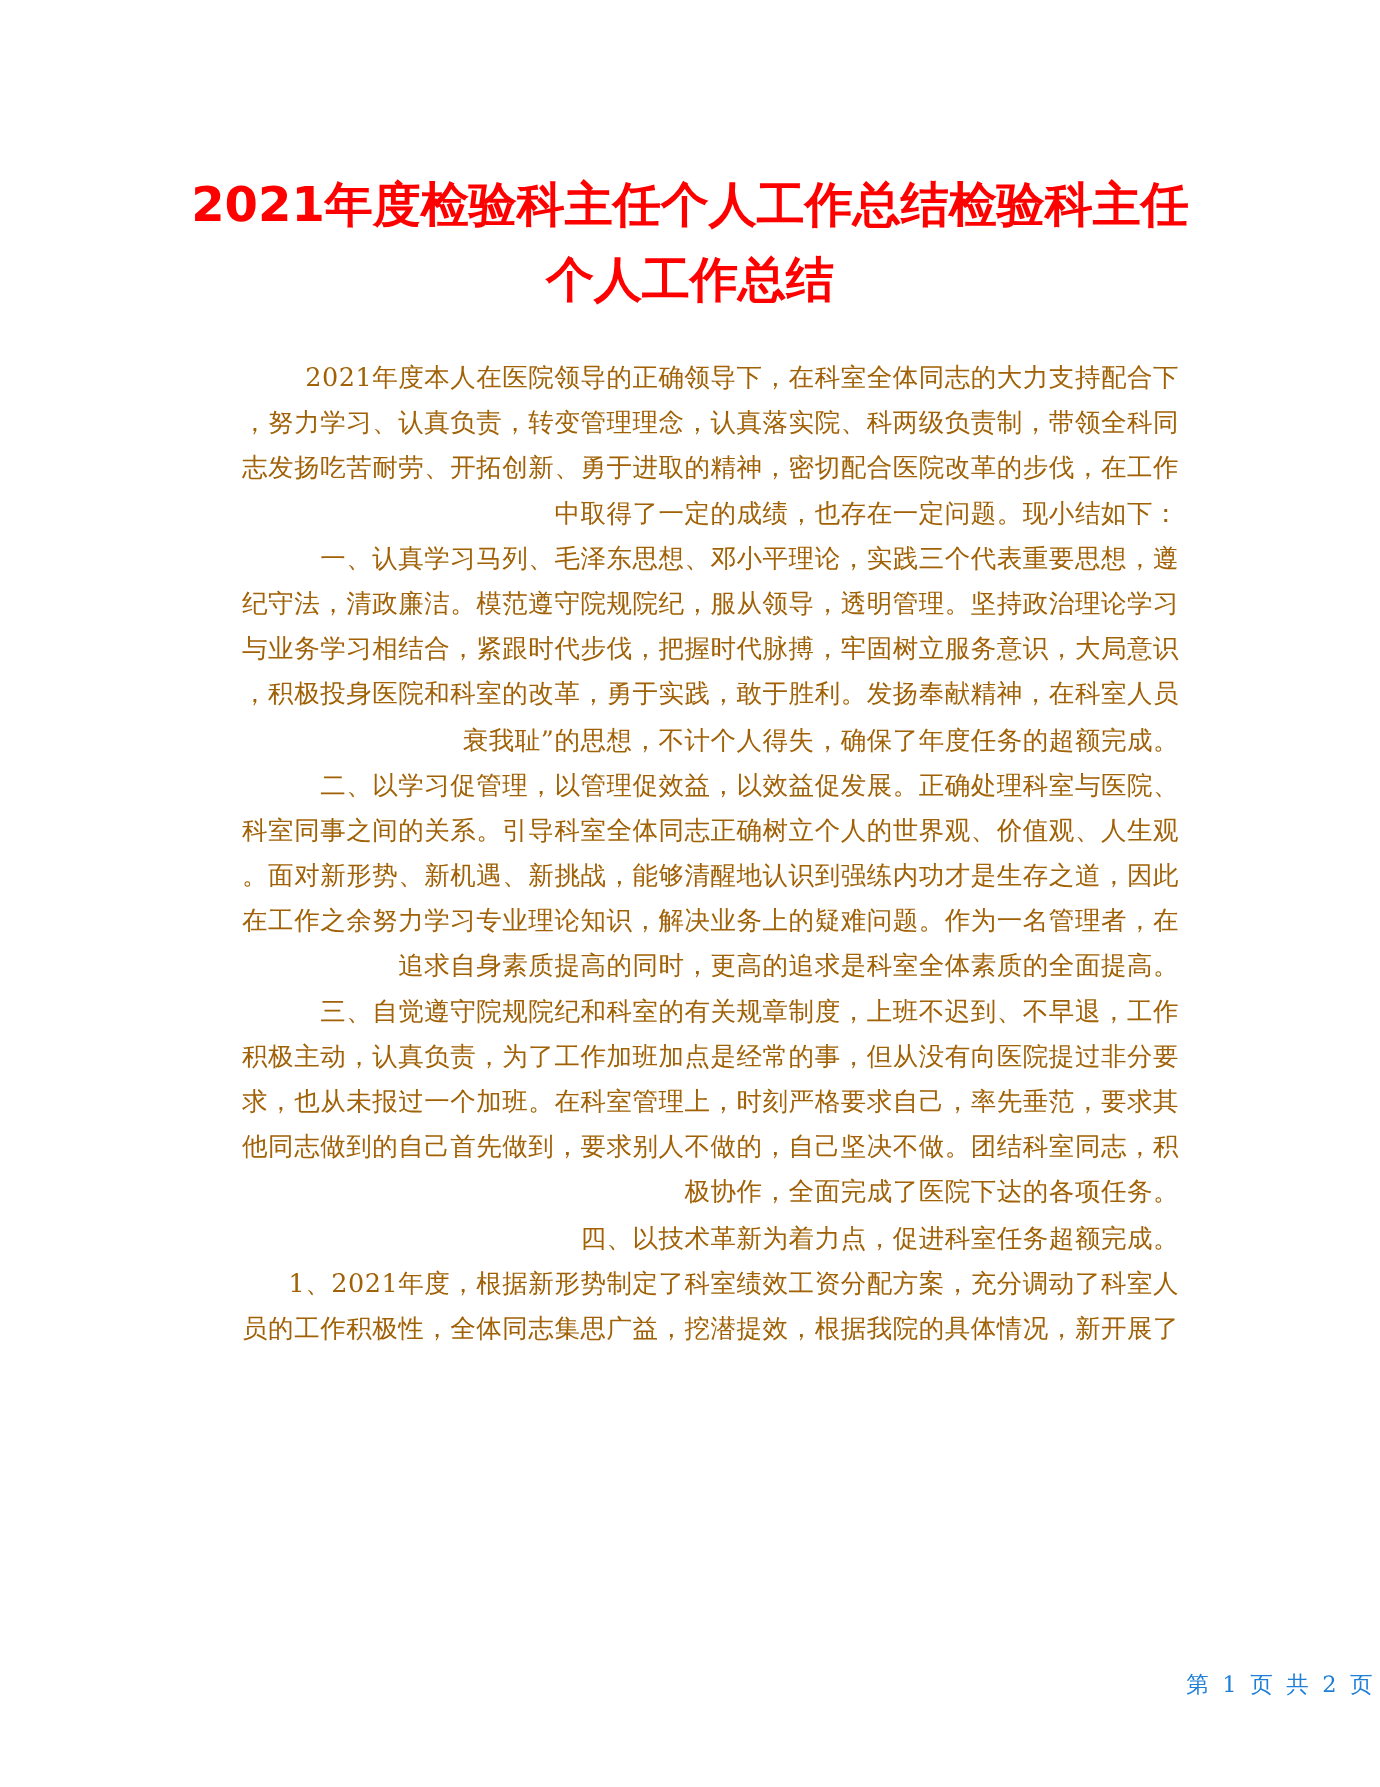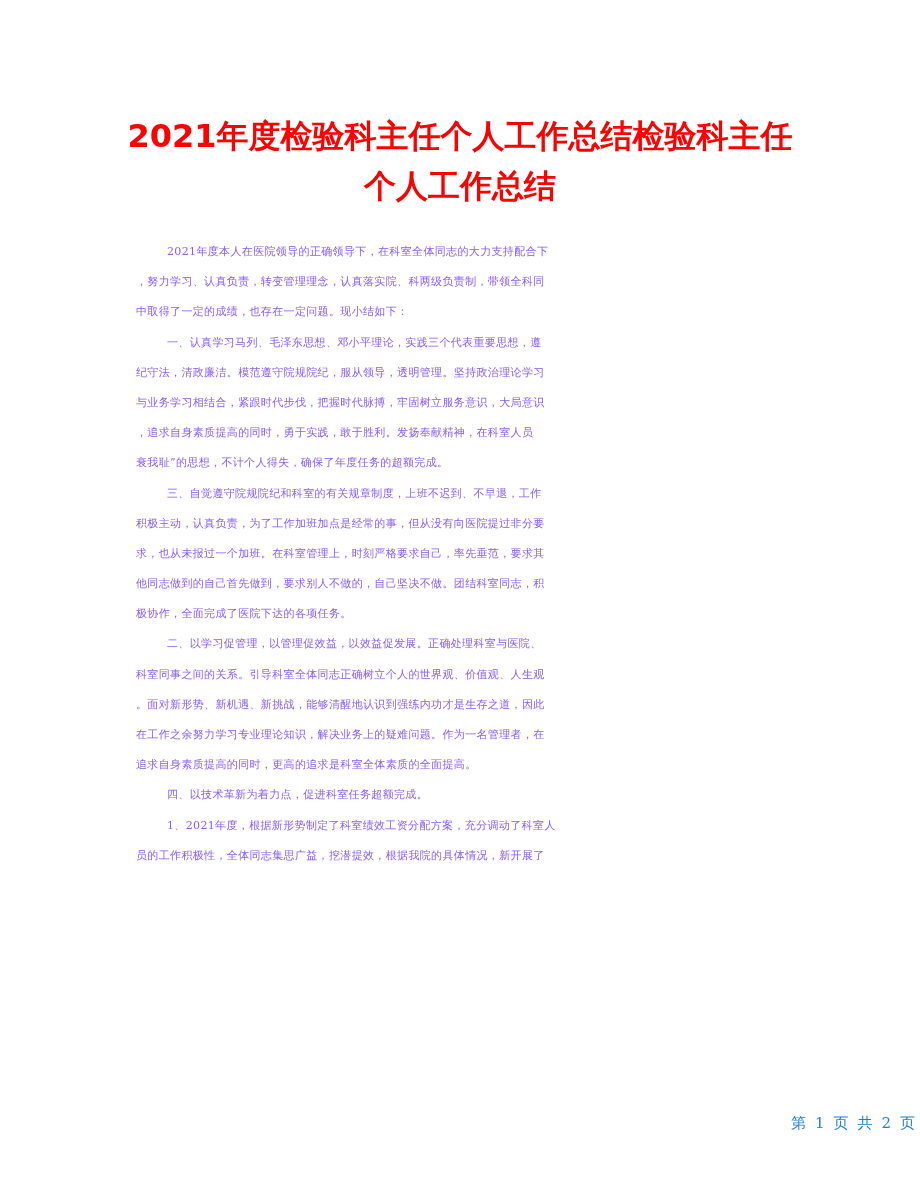--- a/index.html
+++ b/index.html
@@ -38,25 +38,26 @@
     .title.l2 { top: 166px; text-align: center; }
     .body-text {
       position: absolute;
       left: 136px;
       width: 650px;
       top: 237px;
     }
     .line {
       height: 30.2px;
       line-height: 30.2px;
-      font-size: 11px;
-      color: #8b5cf6;
+      font-size: 17px;
+      color: #a16207;
       white-space: nowrap;
       overflow: visible;
       letter-spacing: 0.35px;
+      text-align: right;
     }
     .line.indent { padding-left: 31px; }
     .footer {
       position: absolute;
       left: 0;
       top: 1114px;
       width: 920px;
       text-align: right;
       color: #1e7fd8;
       font-size: 15px;
@@ -70,45 +71,46 @@
 <div class="page">
 
   <div class="title l1">2021年度检验科主任个人工作总结检验科主任</div>
   <div class="title l2">个人工作总结</div>
 
   <div class="body-text">
 
     <div>
       <div class="line indent">2021年度本人在医院领导的正确领导下，在科室全体同志的大力支持配合下</div>
       <div class="line">，努力学习、认真负责，转变管理理念，认真落实院、科两级负责制，带领全科同</div>
+      <div class="line">志发扬吃苦耐劳、开拓创新、勇于进取的精神，密切配合医院改革的步伐，在工作</div>
       <div class="line">中取得了一定的成绩，也存在一定问题。现小结如下：</div>
     </div>
 
     <div>
       <div class="line indent">一、认真学习马列、毛泽东思想、邓小平理论，实践三个代表重要思想，遵</div>
       <div class="line">纪守法，清政廉洁。模范遵守院规院纪，服从领导，透明管理。坚持政治理论学习</div>
       <div class="line">与业务学习相结合，紧跟时代步伐，把握时代脉搏，牢固树立服务意识，大局意识</div>
-      <div class="line">，追求自身素质提高的同时，勇于实践，敢于胜利。发扬奉献精神，在科室人员</div>
+      <div class="line">，积极投身医院和科室的改革，勇于实践，敢于胜利。发扬奉献精神，在科室人员</div>
       <div class="line">衰我耻”的思想，不计个人得失，确保了年度任务的超额完成。</div>
+    </div>
+
+    <div>
+      <div class="line indent">二、以学习促管理，以管理促效益，以效益促发展。正确处理科室与医院、</div>
+      <div class="line">科室同事之间的关系。引导科室全体同志正确树立个人的世界观、价值观、人生观</div>
+      <div class="line">。面对新形势、新机遇、新挑战，能够清醒地认识到强练内功才是生存之道，因此</div>
+      <div class="line">在工作之余努力学习专业理论知识，解决业务上的疑难问题。作为一名管理者，在</div>
+      <div class="line">追求自身素质提高的同时，更高的追求是科室全体素质的全面提高。</div>
     </div>
 
     <div>
       <div class="line indent">三、自觉遵守院规院纪和科室的有关规章制度，上班不迟到、不早退，工作</div>
       <div class="line">积极主动，认真负责，为了工作加班加点是经常的事，但从没有向医院提过非分要</div>
       <div class="line">求，也从未报过一个加班。在科室管理上，时刻严格要求自己，率先垂范，要求其</div>
       <div class="line">他同志做到的自己首先做到，要求别人不做的，自己坚决不做。团结科室同志，积</div>
       <div class="line">极协作，全面完成了医院下达的各项任务。</div>
-    </div>
-
-    <div>
-      <div class="line indent">二、以学习促管理，以管理促效益，以效益促发展。正确处理科室与医院、</div>
-      <div class="line">科室同事之间的关系。引导科室全体同志正确树立个人的世界观、价值观、人生观</div>
-      <div class="line">。面对新形势、新机遇、新挑战，能够清醒地认识到强练内功才是生存之道，因此</div>
-      <div class="line">在工作之余努力学习专业理论知识，解决业务上的疑难问题。作为一名管理者，在</div>
-      <div class="line">追求自身素质提高的同时，更高的追求是科室全体素质的全面提高。</div>
     </div>
 
     <div>
       <div class="line indent">四、以技术革新为着力点，促进科室任务超额完成。</div>
     </div>
 
     <div>
       <div class="line indent">1、2021年度，根据新形势制定了科室绩效工资分配方案，充分调动了科室人</div>
       <div class="line">员的工作积极性，全体同志集思广益，挖潜提效，根据我院的具体情况，新开展了</div>
     </div>

